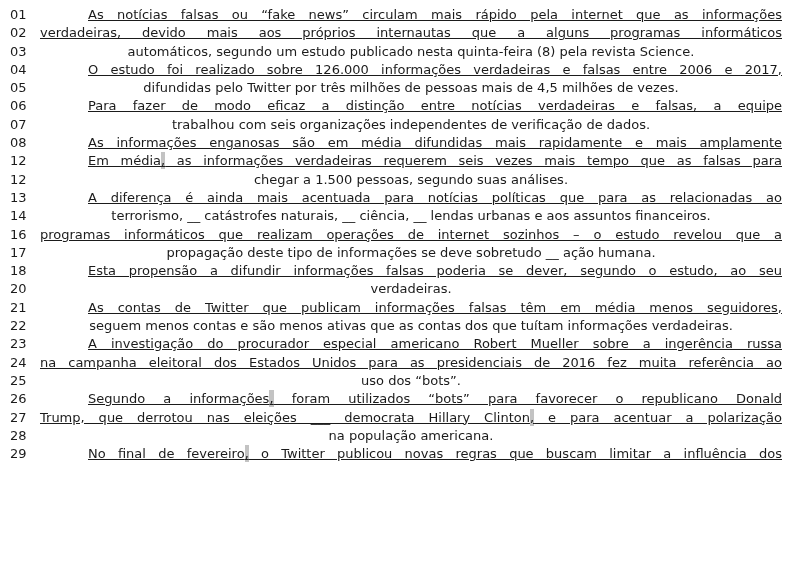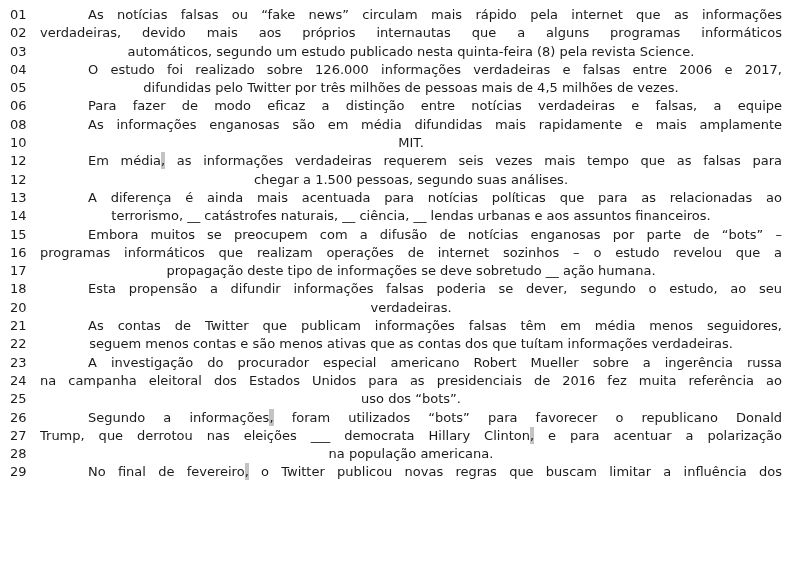--- a/index.html
+++ b/index.html
@@ -29,20 +29,21 @@
     text-align: left;
   }
   .txt {
     flex: 1 1 auto;
     min-width: 0;
     text-align: center;
   }
   .txt.stretch {
     text-align: justify;
     text-align-last: justify;
+    text-decoration: underline;
   }
   .txt.indent {
     text-indent: 48px;
   }
   .hl {
     background: #c3c3c3;
     padding: 1px 0;
   }
 </style>
 </head>
@@ -68,46 +69,42 @@
       </div>
       <div class="line">
         <span class="num">05</span>
         <span class="txt"><span>difundidas pelo Twitter por três milhões de pessoas mais de 4,5 milhões de vezes.</span></span>
       </div>
       <div class="line">
         <span class="num">06</span>
         <span class="txt indent stretch"><span>Para fazer de modo eficaz a distinção entre notícias verdadeiras e falsas, a equipe</span></span>
       </div>
       <div class="line">
+        <span class="num">07</span>
+        <span class="txt"><span>trabalhou com seis organizações independentes de verificação de dados.</span></span>
+      </div>
+      <div class="line">
         <span class="num">08</span>
         <span class="txt indent stretch"><span>As informações enganosas são em média difundidas mais rapidamente e mais amplamente</span></span>
-      </div>
-      <div class="line">
-        <span class="num">10</span>
-        <span class="txt"><span>MIT.</span></span>
       </div>
       <div class="line">
         <span class="num">12</span>
         <span class="txt indent stretch"><span>Em média</span><span class="hl">,</span><span> as informações verdadeiras requerem seis vezes mais tempo que as falsas para</span></span>
       </div>
       <div class="line">
         <span class="num">12</span>
         <span class="txt"><span>chegar a 1.500 pessoas, segundo suas análises.</span></span>
       </div>
       <div class="line">
         <span class="num">13</span>
         <span class="txt indent stretch"><span>A diferença é ainda mais acentuada para notícias políticas que para as relacionadas ao</span></span>
       </div>
       <div class="line">
         <span class="num">14</span>
         <span class="txt"><span>terrorismo, __ catástrofes naturais, __ ciência, __ lendas urbanas e aos assuntos financeiros.</span></span>
-      </div>
-      <div class="line">
-        <span class="num">15</span>
-        <span class="txt indent stretch"><span>Embora muitos se preocupem com a difusão de notícias enganosas por parte de “bots” –</span></span>
       </div>
       <div class="line">
         <span class="num">16</span>
         <span class="txt stretch"><span>programas informáticos que realizam operações de internet sozinhos – o estudo revelou que a</span></span>
       </div>
       <div class="line">
         <span class="num">17</span>
         <span class="txt"><span>propagação deste tipo de informações se deve sobretudo __ ação humana.</span></span>
       </div>
       <div class="line">

